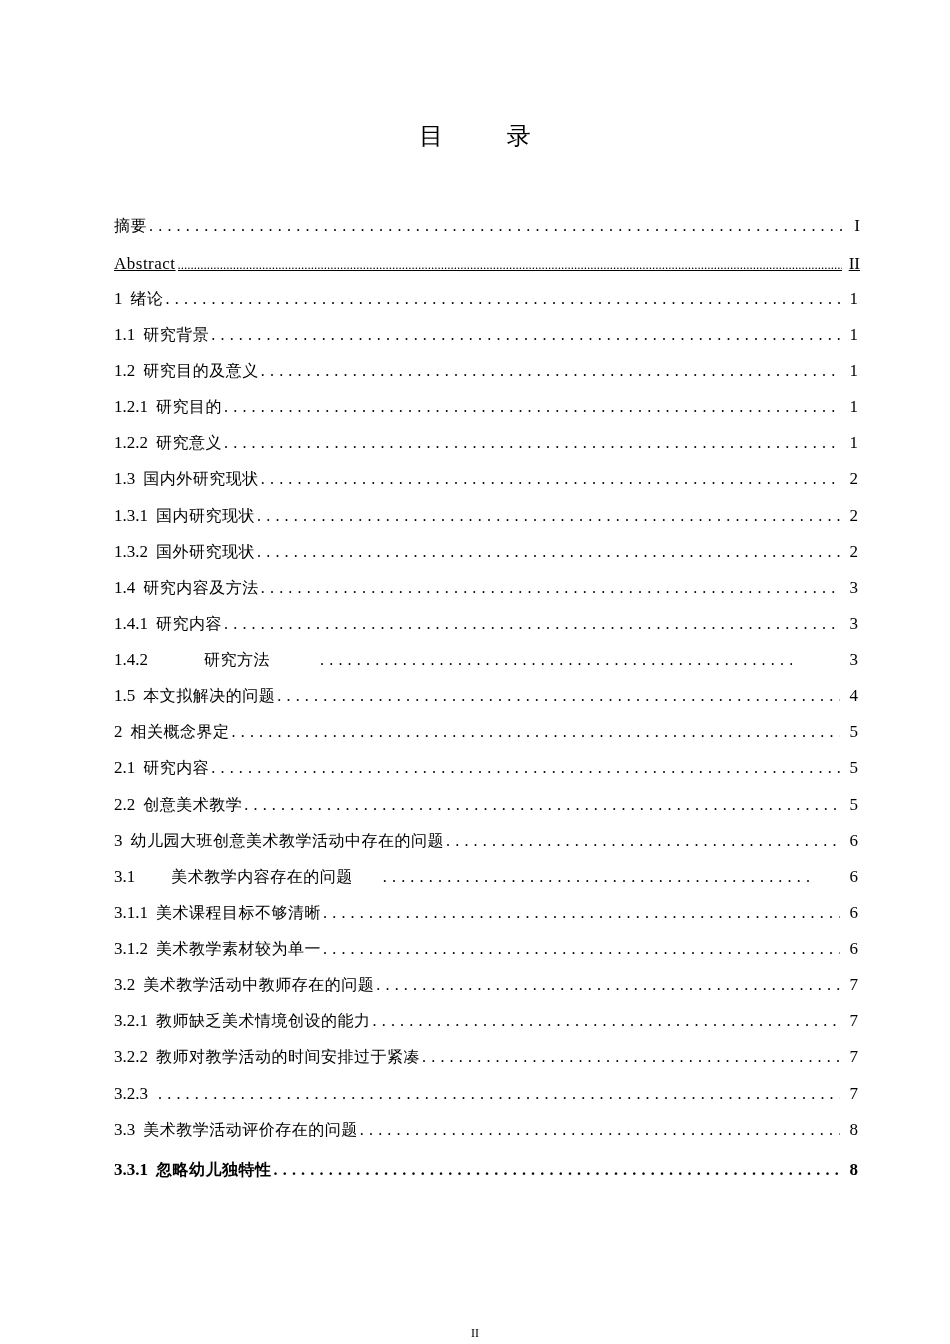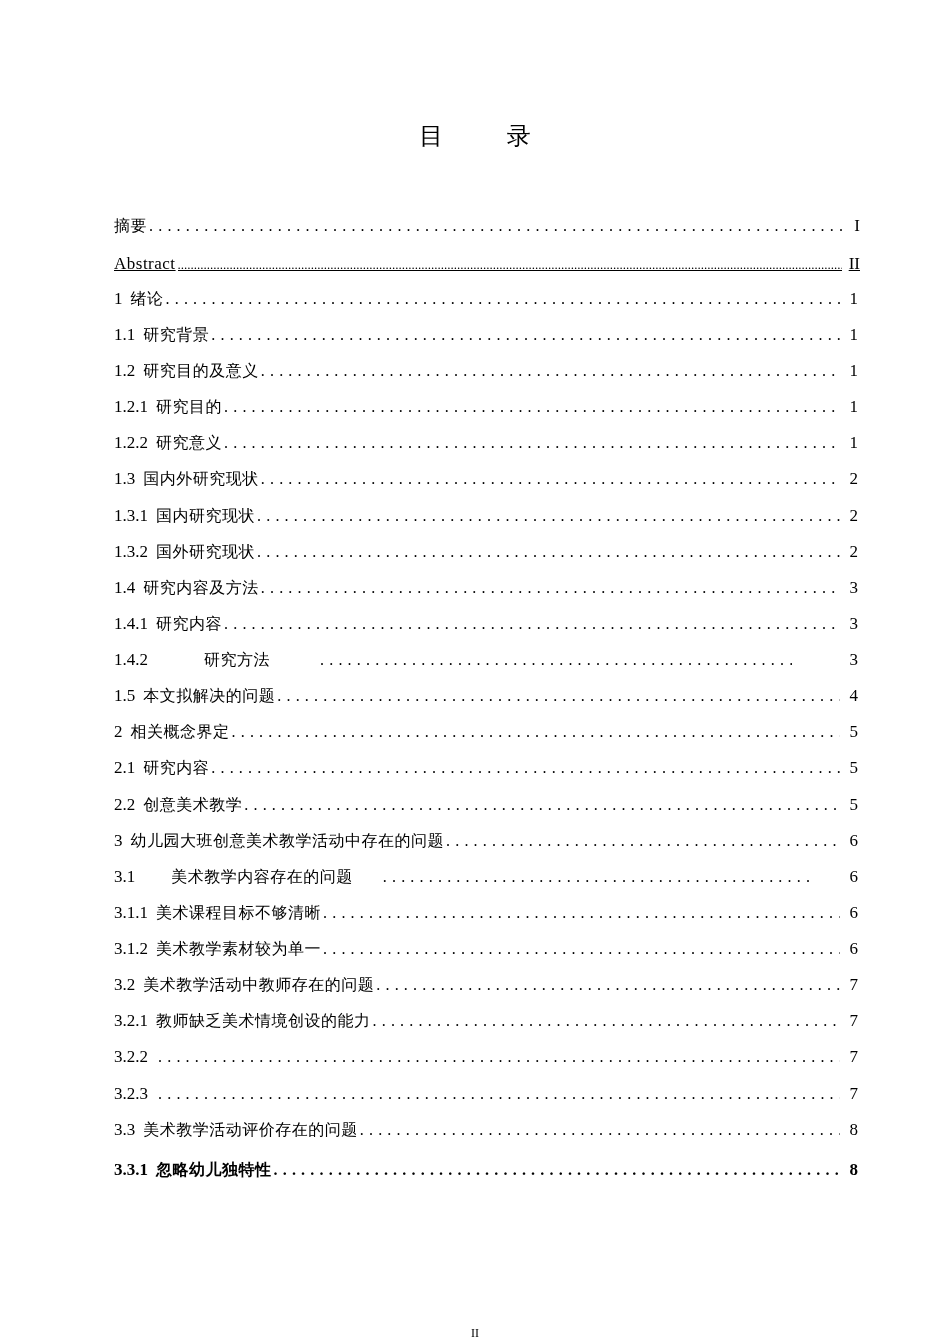--- a/index.html
+++ b/index.html
@@ -178,20 +178,21 @@
       <span class="page">7</span>
     </div>
     <div class="row indent-page" style="top: 1011px;">
       <span class="num">3.2.1</span>
       <span class="label">教师缺乏美术情境创设的能力</span>
       <span class="leader"></span>
       <span class="page">7</span>
     </div>
     <div class="row indent-page" style="top: 1047px;">
       <span class="num">3.2.2</span>
+      <span class="label">教师对教学活动的时间安排过于紧凑</span>
       <span class="leader"></span>
       <span class="page">7</span>
     </div>
     <div class="row indent-page" style="top: 1084px;">
       <span class="num">3.2.3</span>
       <span class="leader"></span>
       <span class="page">7</span>
     </div>
     <div class="row indent-page" style="top: 1120px;">
       <span class="num">3.3</span>

